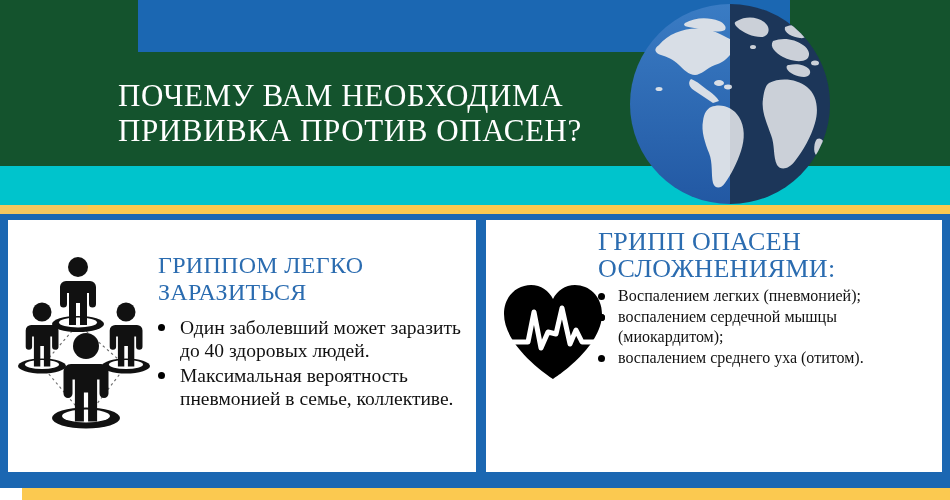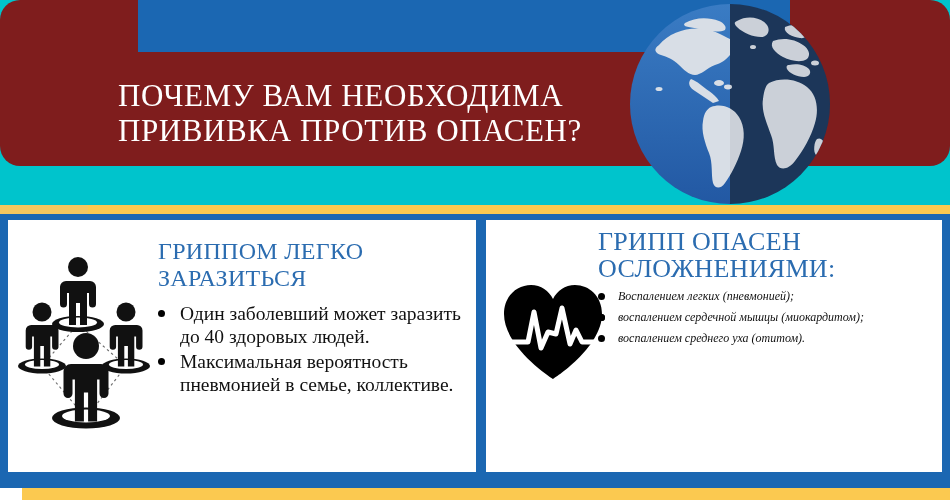--- a/index.html
+++ b/index.html
@@ -14,22 +14,21 @@
     overflow: hidden;
     background: #00c4cc;
     font-family: "Liberation Serif", "DejaVu Serif", serif;
   }
 
   
   .header-band {
     position: absolute;
     left: 0; top: 0;
     width: 950px; height: 166px;
-    background: #7f1d1d;
-    border-radius: 20px;
+    background: #14532d;
   }
   .header-blue-block {
     position: absolute;
     left: 138px; top: 0;
     width: 652px; height: 52px;
     background: #1b67b2;
   }
   .title-wrap {
     position: absolute;
     left: 118px; top: 78px;
@@ -113,21 +112,21 @@
     position: absolute;
     left: 0;
     width: 7px; height: 7px;
     border-radius: 50%;
     background: #000000;
   }
 
   
   .left-content {
     position: absolute;
-    left: 150px; top: 18px;
+    left: 150px; top: 32px;
     width: 312px;
   }
   .left-content .bullets {
     margin-top: 10px;
   }
   .left-content .bullets li {
     font-size: 19.5px;
     line-height: 23px;
     padding-left: 22px;
     margin-bottom: 2px;
@@ -147,25 +146,24 @@
     width: 338px;
   }
   .right-content .panel-heading {
     font-size: 26px;
     line-height: 27px;
   }
   .right-content .bullets {
     margin-top: 4px;
   }
   .right-content .bullets li {
-    font-size: 12px;
+    font-size: 16px;
     line-height: 20px;
     padding-left: 20px;
     margin-bottom: 1px;
-    font-style: italic;
   }
   .right-content .bullets li .dot { top: 7px; }
 
   .heart-icon {
     position: absolute;
     left: 14px; top: 62px;
     width: 106px; height: 100px;
   }
 
   

